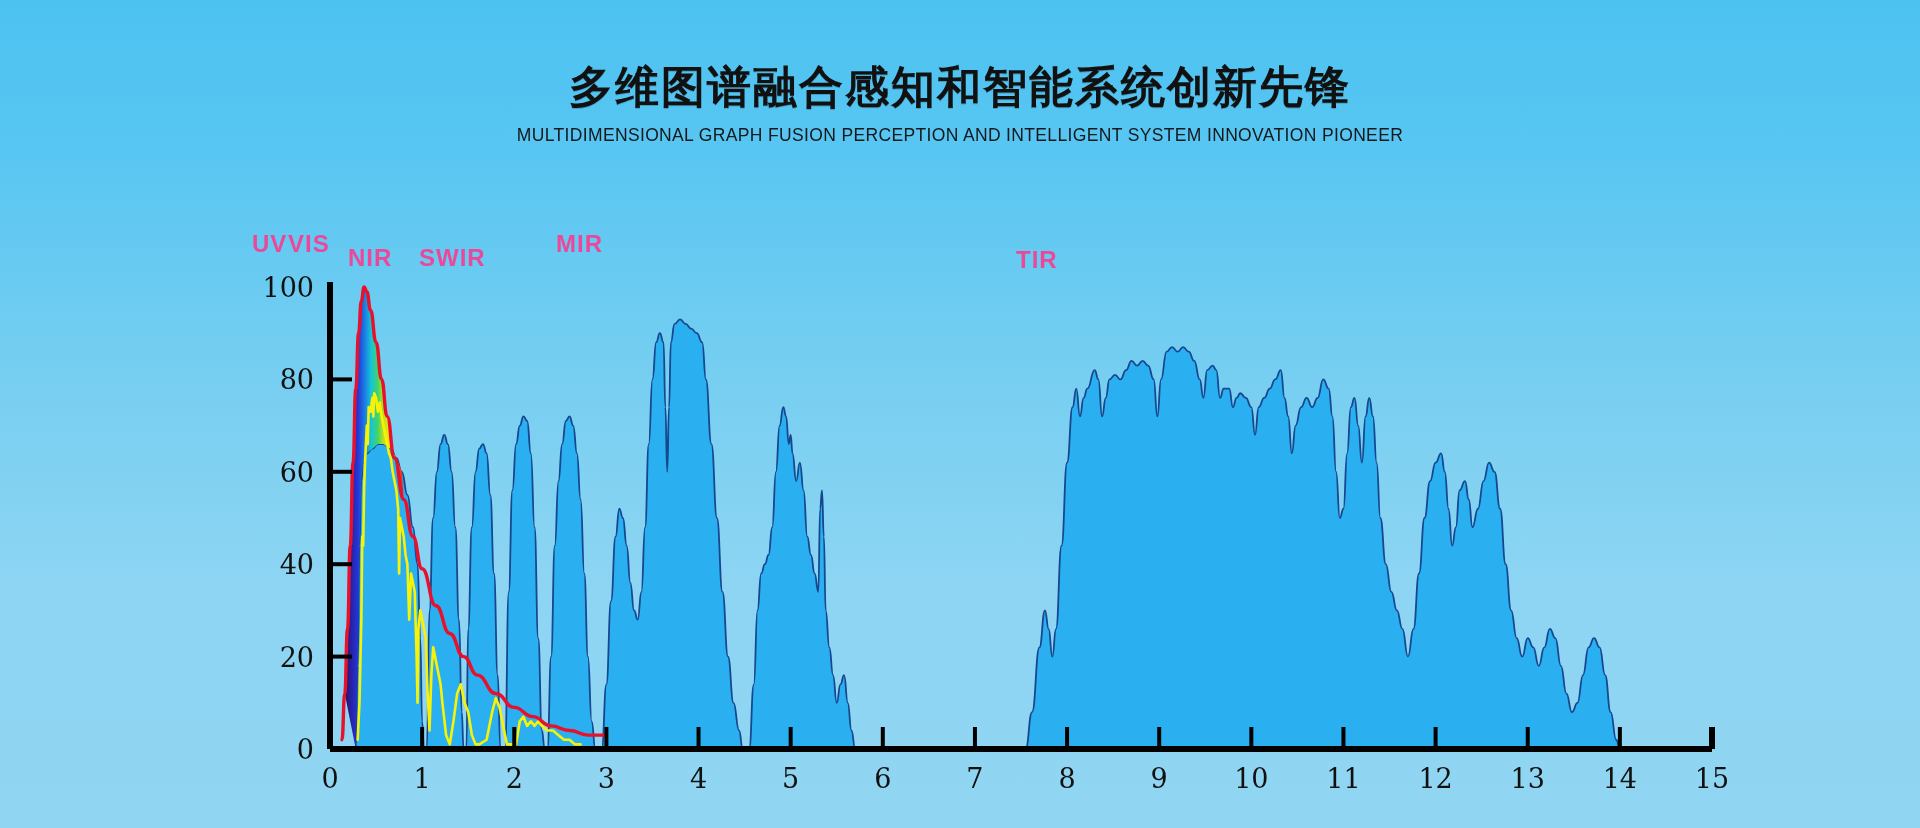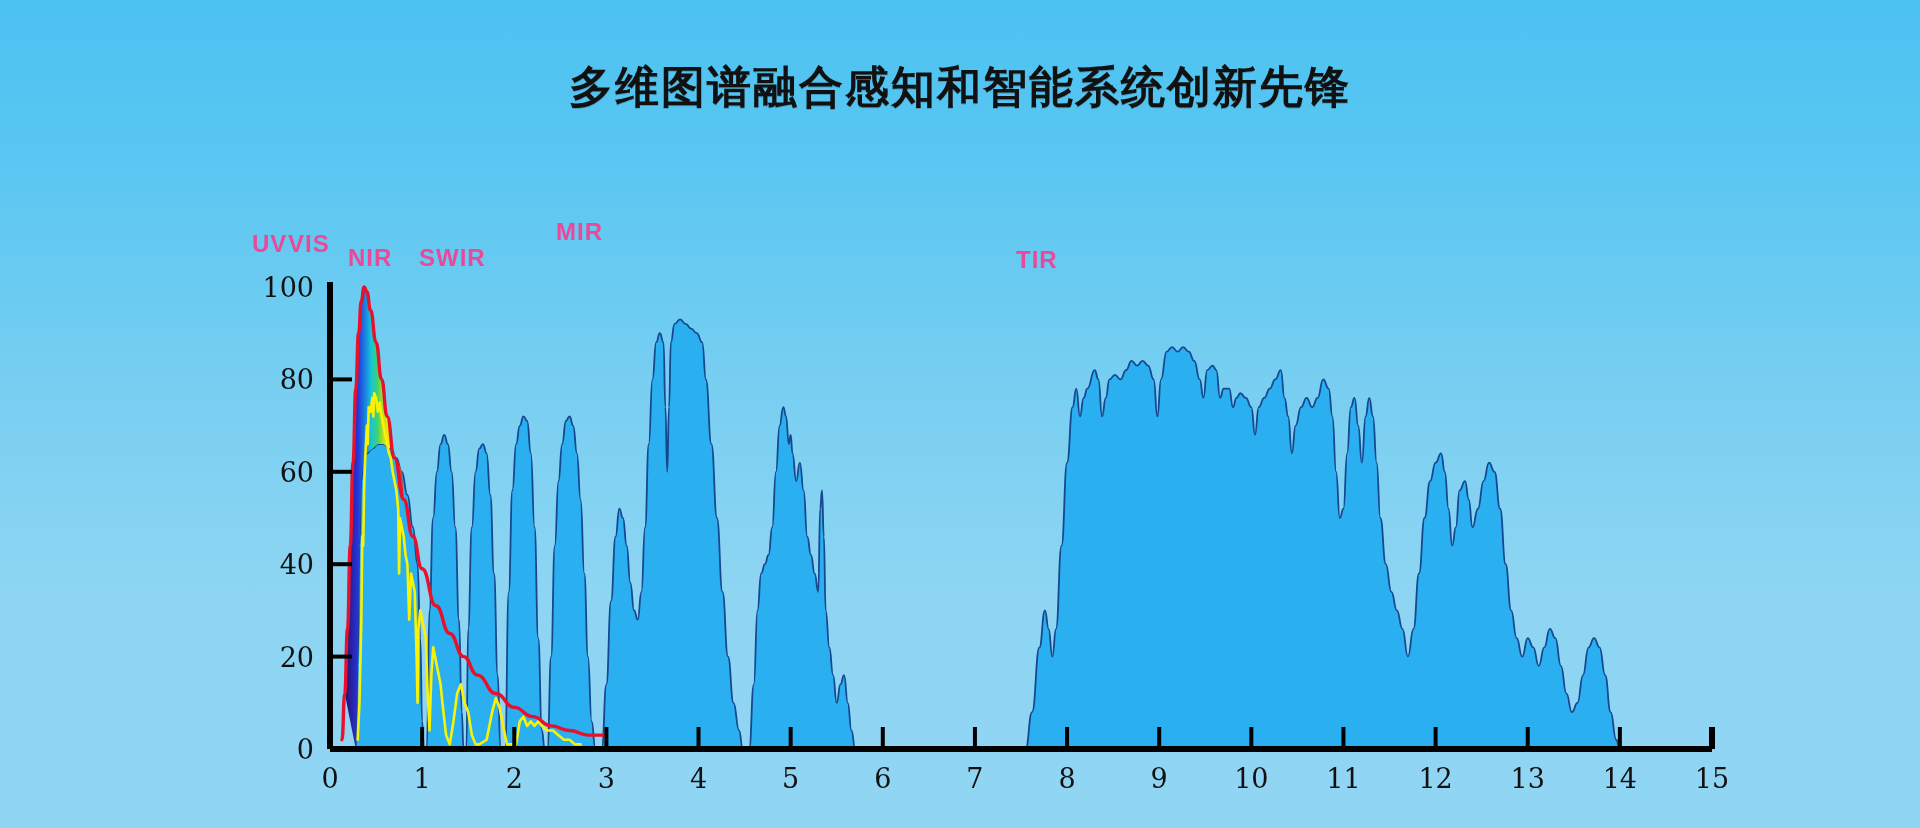--- a/index.html
+++ b/index.html
@@ -76,28 +76,29 @@
     fill: #111111;
   }
 </style>
 </head>
 <body>
 
 <div id="stage">
 
   <div id="header">
     <h1 id="main-title">多维图谱融合感知和智能系统创新先锋</h1>
+    <div id="sub-title">MULTIDIMENSIONAL GRAPH FUSION PERCEPTION AND INTELLIGENT SYSTEM INNOVATION PIONEER</div>
   </div>
 
   <div>
     <div class="band-label" style="left:252px; top:230px;">UV</div>
     <div class="band-label" style="left:288px; top:230px;">VIS</div>
     <div class="band-label" style="left:348px; top:244px;">NIR</div>
     <div class="band-label" style="left:419px; top:244px;">SWIR</div>
-    <div class="band-label" style="left:556px; top:218px;">MIR</div>
+    <div class="band-label" style="left:556px; top:230px;">MIR</div>
     <div class="band-label" style="left:1016px; top:246px;">TIR</div>
   </div>
 
   <div id="plot-area">
     <svg id="chart-svg" width="1920" height="828" viewBox="0 0 1920 828">
       <defs>
         <linearGradient id="visGrad" x1="0" y1="0" x2="1" y2="0">
           <stop offset="0.00" stop-color="#241060"></stop>
           <stop offset="0.10" stop-color="#2a1f9e"></stop>
           <stop offset="0.22" stop-color="#2335d8"></stop>

